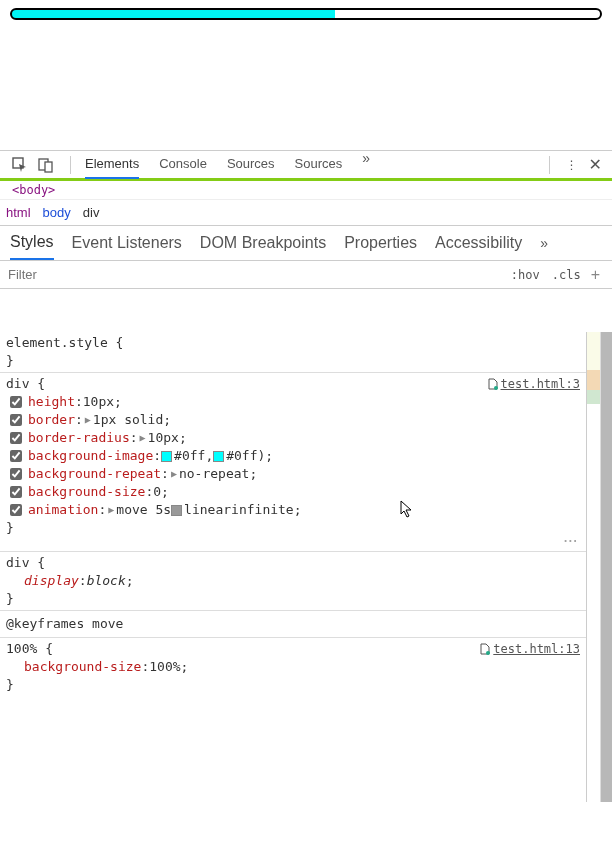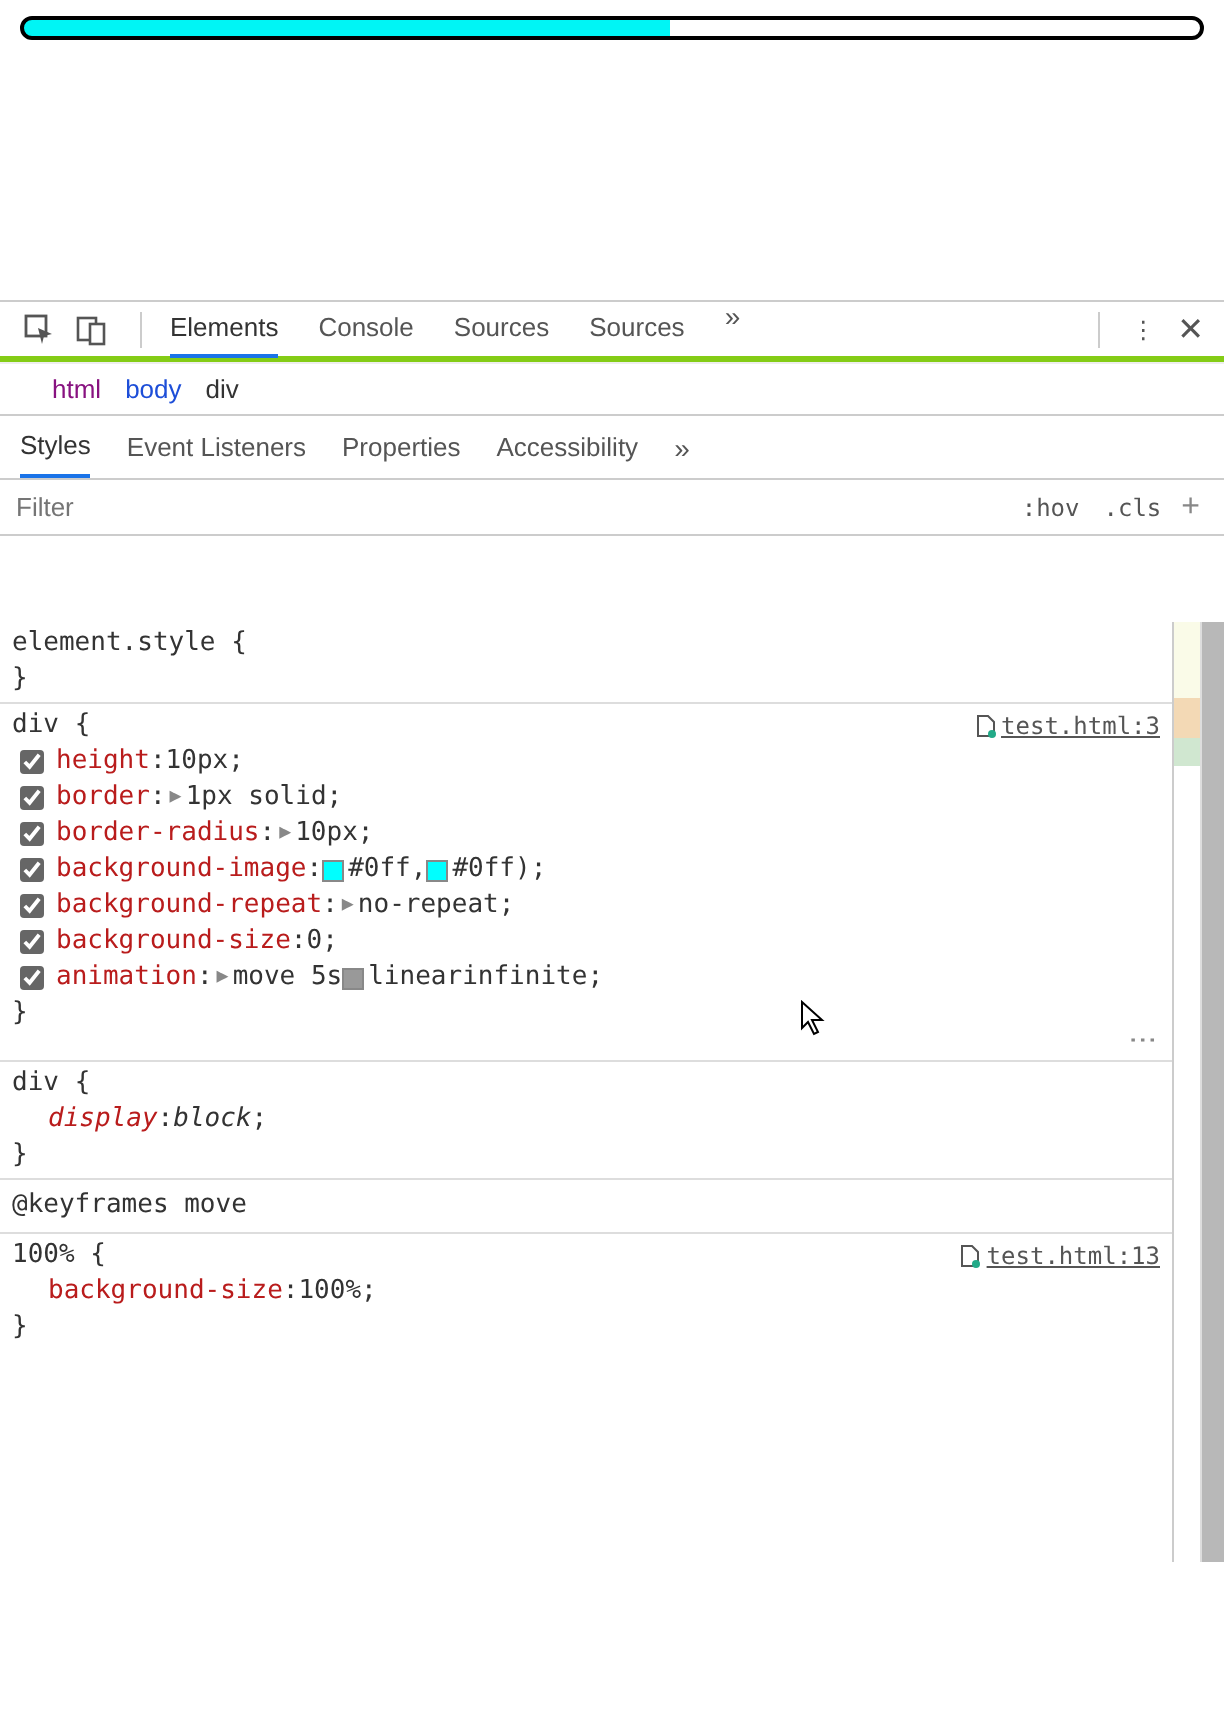--- a/index.html
+++ b/index.html
@@ -18,28 +18,28 @@
   .main-tab { font-size: 13px; color: #555; padding: 6px 0; cursor: pointer; }
   .main-tab.active { color: #333; border-bottom: 2px solid #1a73e8; }
   .toolbar-right { margin-left: auto; display: flex; align-items: center; gap: 12px; padding-right: 10px; }
   .chevrons { font-size: 14px; color: #555; }
   .kebab { color: #555; letter-spacing: -1px; }
   .close-x { font-size: 16px; color: #555; }
   
   .dom-row { font-family: Consolas, monospace; font-size: 12px; color: #888; padding: 2px 12px; }
   .dom-tag { color: #881280; }
   
-  .breadcrumb { display: flex; gap: 12px; padding: 5px 26px; font-size: 13px; border-top: 1px solid #eee; border-bottom: 1px solid #ccc; }
+  .breadcrumb { display: flex; gap: 12px; padding: 5px 6px; font-size: 13px; border-top: 1px solid #eee; border-bottom: 1px solid #ccc; }
   .bc-item { color: #333; }
   .bc-html { color: #881280; }
   .bc-body { color: #1d4ed8; }
   .bc-div  { color: #333; }
   
   .sub-tabs { display: flex; gap: 18px; padding: 0 10px; border-bottom: 1px solid #ccc; align-items: center; }
-  .sub-tab { font-size: 13px; color: #555; padding: 7px 0; cursor: pointer; }
+  .sub-tab { font-size: 16px; color: #555; padding: 7px 0; cursor: pointer; }
   .sub-tab.active { color: #333; border-bottom: 2px solid #1a73e8; }
   
   .filter-bar { display: flex; align-items: center; border-bottom: 1px solid #ccc; height: 28px; padding: 0 8px; }
   .filter-input { flex: 1; border: none; outline: none; font-size: 13px; color: #999; background: transparent; }
   .filter-btn { font-family: Consolas, monospace; font-size: 12px; color: #555; padding: 0 6px; cursor: pointer; }
   .plus-btn { font-size: 16px; color: #888; padding: 0 4px; }
 
   .styles-wrap { display: flex; margin-top: 43px; }
   .styles-body { font-family: Consolas, monospace; font-size: 13px; line-height: 18px; flex: 1; }
   .rule-block { padding: 2px 6px; border-bottom: 1px solid #ddd; position: relative; }
@@ -105,30 +105,34 @@
       <div class="main-tab">Sources</div>
       <div class="chevrons">»</div>
     </div>
     <div class="toolbar-right">
       <span class="vsep"></span>
       <span class="kebab">⋮</span>
       <span class="close-x">✕</span>
     </div>
   </div>
 
+  <div class="dom-row">
+    <span class="dom-tag">&lt;body&gt;</span>
+  </div>
 
   <div class="breadcrumb">
     <span class="bc-item bc-html">html</span>
     <span class="bc-item bc-body">body</span>
     <span class="bc-item bc-div">div</span>
   </div>
 
   <div class="sub-tabs">
     <div class="sub-tab active">Styles</div>
     <div class="sub-tab">Event Listeners</div>
+    <div class="sub-tab">DOM Breakpoints</div>
     <div class="sub-tab">Properties</div>
     <div class="sub-tab">Accessibility</div>
     <div class="chevrons">»</div>
   </div>
 
   <div class="filter-bar">
     <input class="filter-input" placeholder="Filter" style="">
     <span class="filter-btn">:hov</span>
     <span class="filter-btn">.cls</span>
     <span class="plus-btn">+</span>

